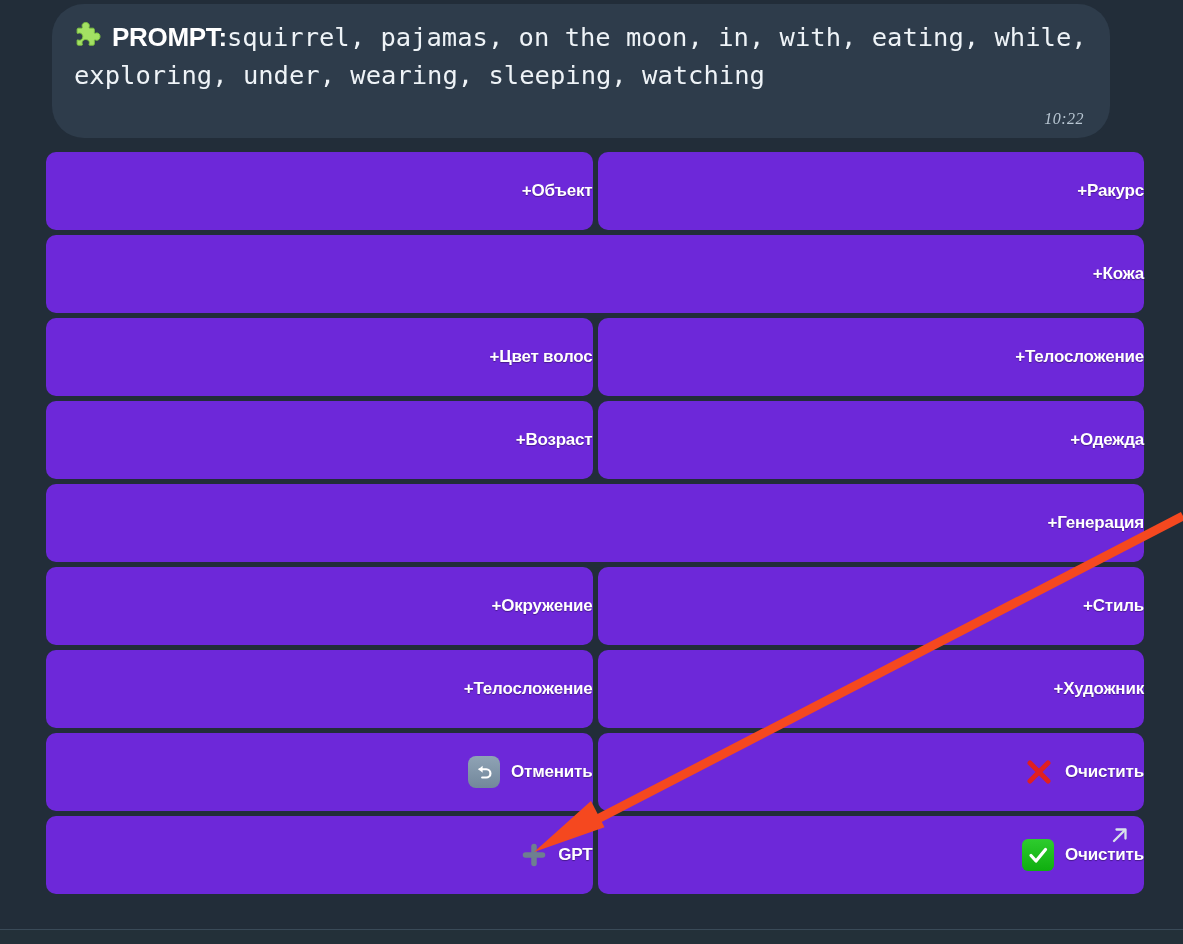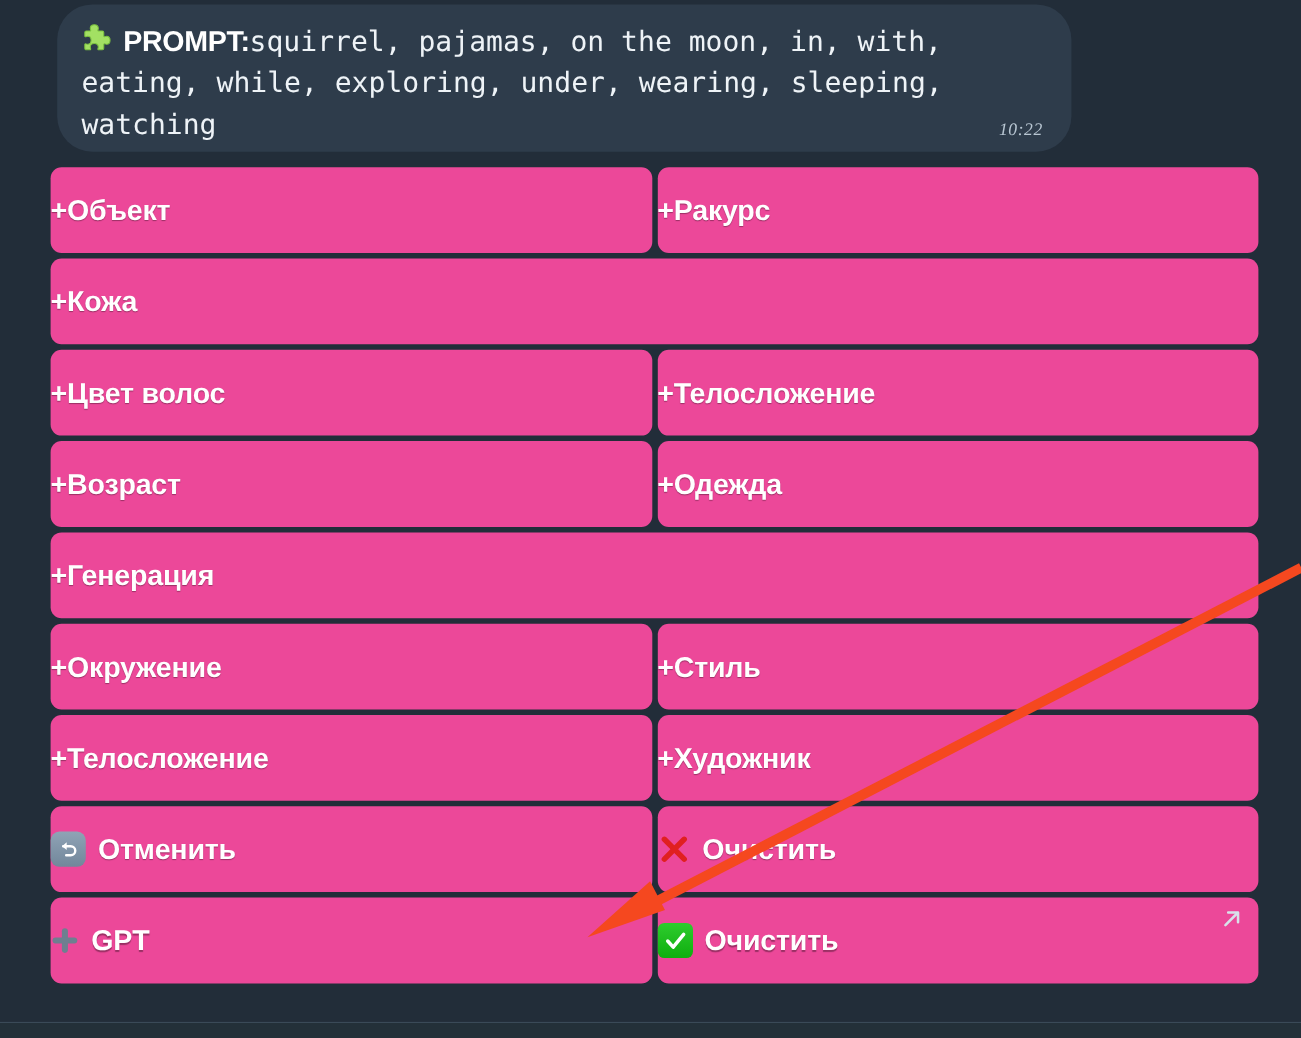--- a/index.html
+++ b/index.html
@@ -20,21 +20,21 @@
     width: 1183px;
     height: 944px;
     background: #222d39;
   }
 
   
   .prompt-bubble {
     position: absolute;
     left: 52px;
     top: 4px;
-    width: 922px;
+    width: 1058px;
     height: 134px;
     box-sizing: border-box;
     background: #2e3c4b;
     border-radius: 32px;
     padding: 14px 22px 10px 22px;
   }
   .prompt-text {
     font-family: "DejaVu Sans Mono", "Liberation Mono", monospace;
     font-size: 25.5px;
     line-height: 38px;
@@ -78,31 +78,31 @@
   }
   .grid-row {
     display: flex;
     gap: 5px;
     margin-bottom: 5px;
   }
   .gbtn {
     flex: 1 1 0;
     height: 78px;
     box-sizing: border-box;
-    background: #ec4899;
+    background: #6d28d9;
     border: none;
     border-radius: 10px;
     color: #ffffff;
     font-family: "Liberation Sans", sans-serif;
-    font-size: 26px;
+    font-size: 17px;
     font-weight: bold;
     letter-spacing: -0.2px;
     display: flex;
     align-items: center;
-    justify-content: flex-start;
+    justify-content: flex-end;
     gap: 11px;
     cursor: pointer;
     position: relative;
     padding: 0;
     text-shadow: 0 1px 1px rgba(0,0,0,0.35);
   }
   .gbtn .lbl { display: inline-block; }
 
   
   .icon-undo {

